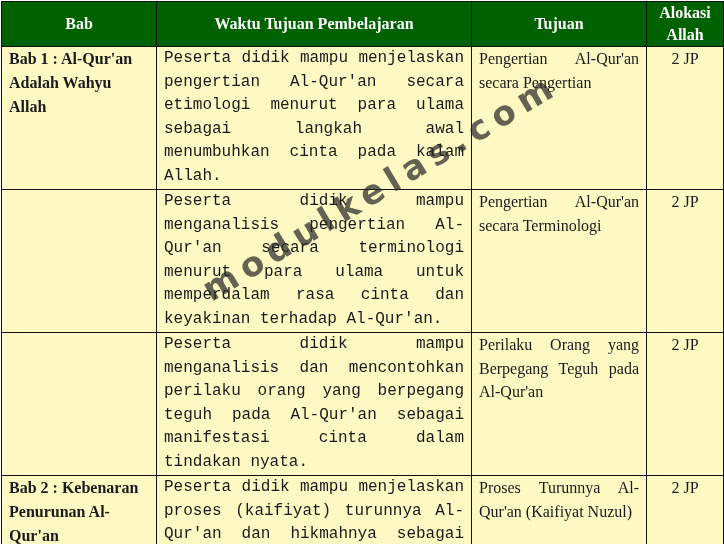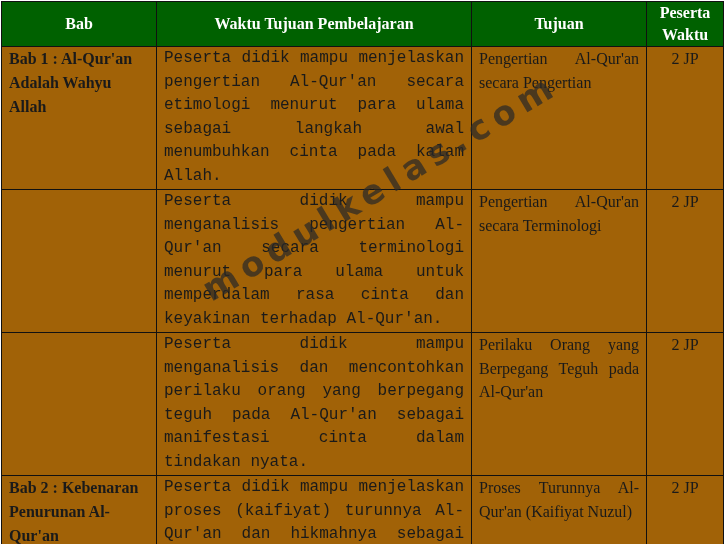--- a/index.html
+++ b/index.html
@@ -26,21 +26,21 @@
   table.atp thead th {
     background: #006100;
     color: #ffffff;
     font-weight: bold;
     text-align: center;
     vertical-align: middle;
     height: 44px;
     padding: 0 4px;
     line-height: 22px;
   }
-  table.atp tbody td { background: #a16207; }
+  table.atp tbody td { background: #fef9c3; }
   td.bab { font-weight: bold; text-align: left; line-height: 24px; }
   td.atp-text { text-align: justify; text-align-last: left; font-family: Liberation Mono, monospace; }
   td.materi { text-align: justify; text-align-last: left; }
   td.waktu { text-align: center; }
   tr.r1 td { height: 92px; }
   tr.r2 td { height: 115px; }
   tr.r3 td { height: 91px; }
   tr.r4 td { height: 92px; }
   tr.r5 td { height: 92px; }
   .watermark {
@@ -65,21 +65,21 @@
     <col class="c1">
       <col class="c2">
       <col class="c3">
       <col class="c4">
   </colgroup>
   <thead>
     <tr>
       <th>Bab</th>
       <th>Waktu Tujuan Pembelajaran</th>
       <th>Tujuan</th>
-      <th>Peserta Waktu</th>
+      <th>Alokasi Allah</th>
     </tr>
   </thead>
   <tbody>
     <tr class="r1">
       <td class="bab">Bab 1 : Al-Qur'an Adalah Wahyu Allah</td>
       <td class="atp-text">Peserta didik mampu menjelaskan pengertian Al-Qur'an secara etimologi menurut para ulama sebagai langkah awal menumbuhkan cinta pada kalam Allah.</td>
       <td class="materi">Pengertian Al-Qur'an secara Pengertian</td>
       <td class="waktu">2 JP</td>
     </tr>
     <tr class="r2">

